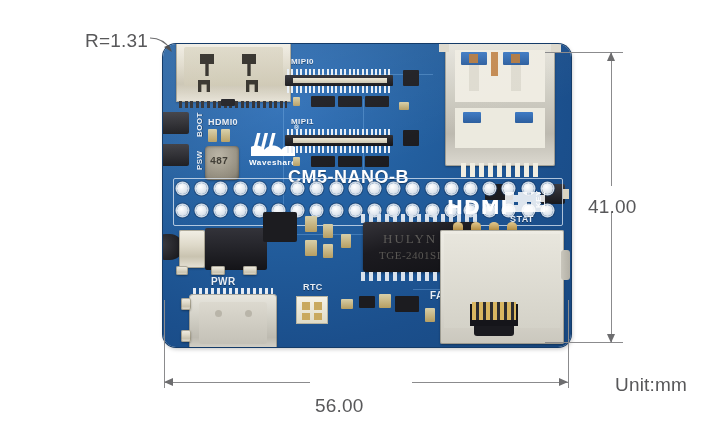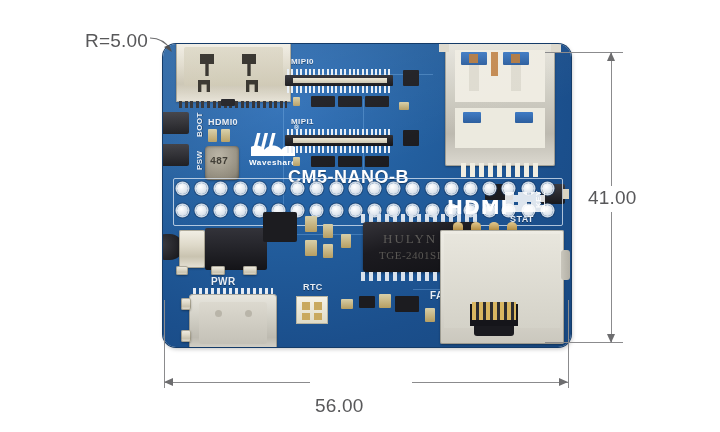--- a/index.html
+++ b/index.html
@@ -310,36 +310,37 @@
       <div style="position:absolute;left:32px;top:72px;width:44px;height:18px;
            background:repeating-linear-gradient(90deg,#d8b661 0 4px,#2c2c30 4px 7px);"></div>
       <div style="position:absolute;left:34px;top:96px;width:40px;height:10px;background:#1a1a1f;
            border-radius:0 0 3px 3px;"></div>
     </div>
     <div style="position:absolute;left:398px;top:206px;width:9px;height:30px;border-radius:3px;
          background:linear-gradient(90deg,#c9c6bc,#b3b0a6);"></div>
 
   </div>
 
-  <div class="dim-text" style="left:85px;top:30px;">R=5.00</div>
+  <div class="dim-text" style="left:85px;top:30px;">R=1.31</div>
   <svg style="position:absolute;left:150px;top:32px;width:32px;height:26px;overflow:visible;">
     <path d="M0,6 C10,6 16,10 21,18" stroke="#6d6d6f" stroke-width="1.2" fill="none"></path>
     <path d="M22,20 L14,15 L19,13 Z" fill="#4f4f51"></path>
   </svg>
 
   <div class="line hline" style="left:545px;top:52px;width:78px;"></div>
   <div class="line hline" style="left:545px;top:342px;width:78px;"></div>
   <div class="line vline" style="left:611px;top:52px;height:134px;"></div>
   <div class="line vline" style="left:611px;top:212px;height:130px;"></div>
   <div class="arrow arr-up" style="left:607px;top:52px;"></div>
   <div class="arrow arr-down" style="left:607px;top:334px;"></div>
-  <div class="dim-text" style="left:588px;top:187px;">41.00</div>
+  <div class="dim-text" style="left:588px;top:196px;">41.00</div>
 
   <div class="line vline" style="left:164px;top:300px;height:88px;"></div>
   <div class="line vline" style="left:568px;top:300px;height:88px;"></div>
   <div class="line hline" style="left:164px;top:382px;width:146px;"></div>
   <div class="line hline" style="left:412px;top:382px;width:156px;"></div>
   <div class="arrow arr-left" style="left:164px;top:378px;"></div>
   <div class="arrow arr-right" style="left:559px;top:378px;"></div>
   <div class="dim-text" style="left:315px;top:372px;margin-top:23px;">56.00</div>
 
+  <div class="dim-text" style="left:615px;top:374px;">Unit:mm</div>
 
 </div>
 
 </body></html>

